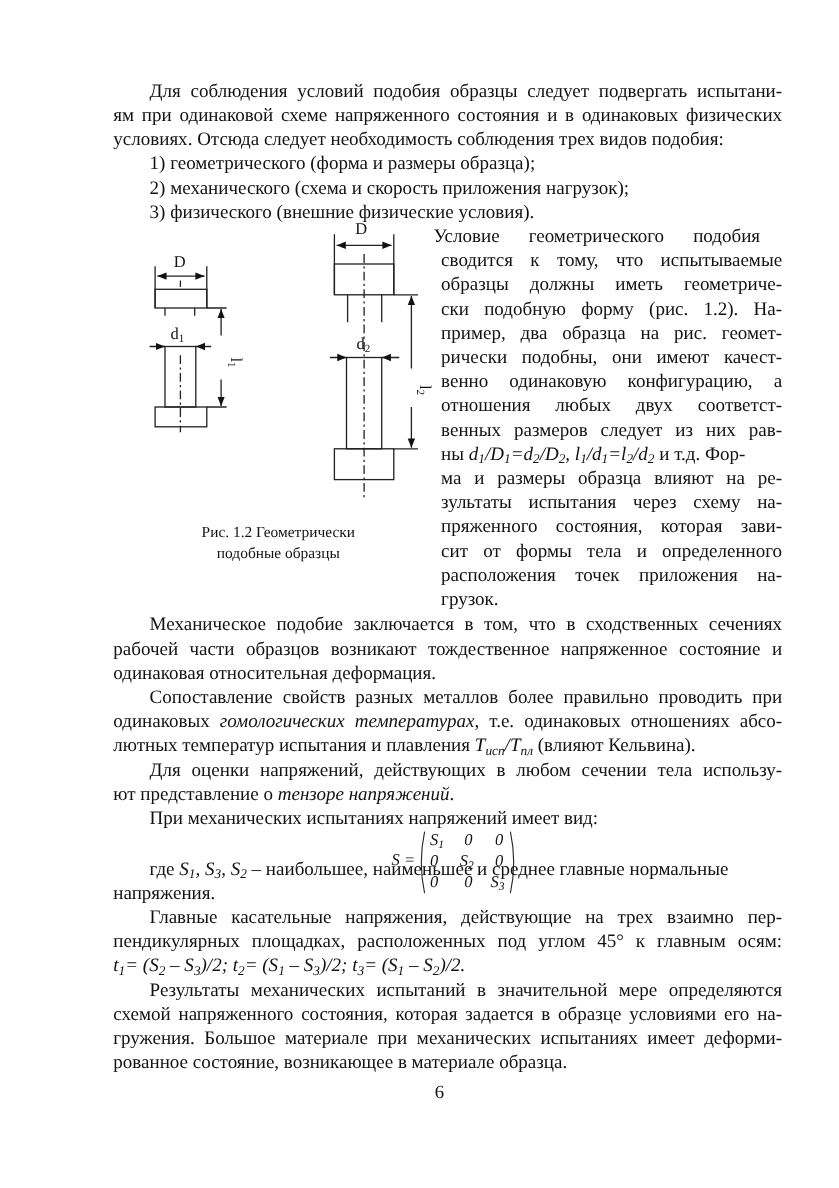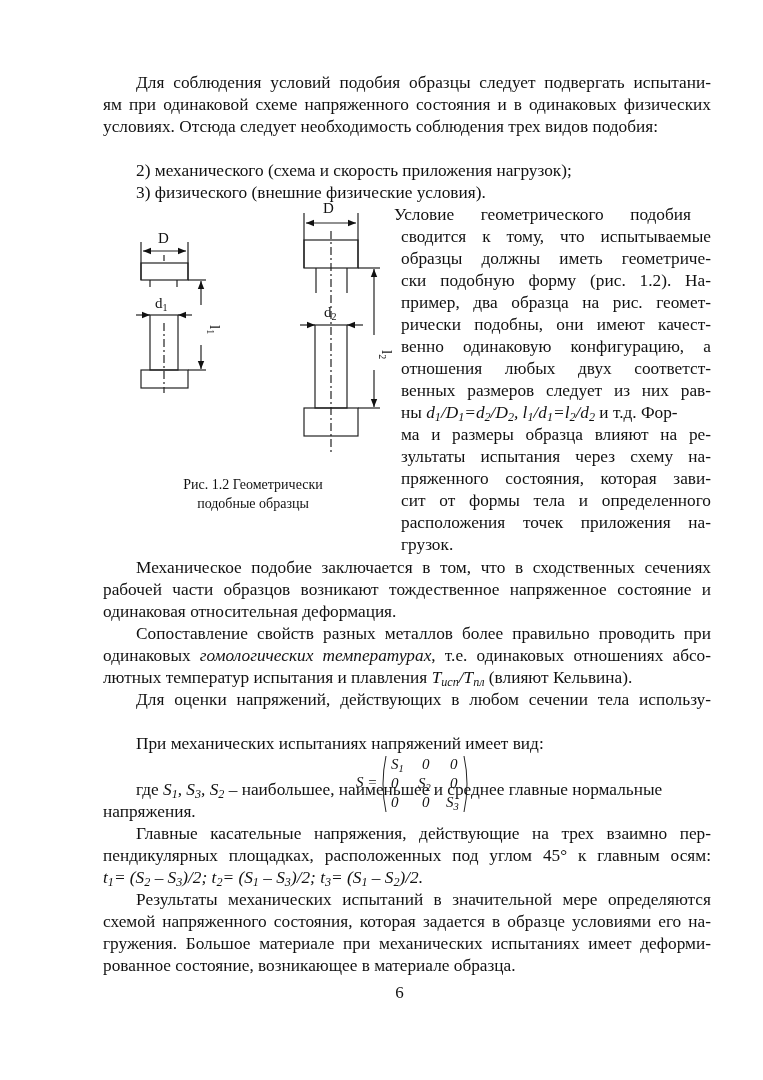--- a/index.html
+++ b/index.html
@@ -22,20 +22,21 @@
 </style>
 </head>
 <body>
 
 <div class="page">
 
   <div class="line ind just" style="top:72px;width:575px;">Для соблюдения условий подобия образцы следует подвергать испытани-</div>
   <div class="line full just" style="top:94px;">ям при одинаковой схеме напряженного состояния и в одинаковых физических</div>
   <div class="line full" style="top:116px;">условиях. Отсюда следует необходимость соблюдения трех видов подобия:</div>
 
+  <div class="line ind" style="top:138px;">1) геометрического (форма и размеры образца);</div>
   <div class="line ind" style="top:160px;">2) механического (схема и скорость приложения нагрузок);</div>
   <div class="line ind" style="top:182px;">3) физического (внешние физические условия).</div>
 
   <div class="line col just" style="top:204px;left:376px;width:297px;">Условие геометрического подобия</div>
   <div class="line col just" style="top:226px;">сводится к тому, что испытываемые</div>
   <div class="line col just" style="top:248px;">образцы должны иметь геометриче-</div>
   <div class="line col just" style="top:270px;">ски подобную форму (рис. 1.2). На-</div>
   <div class="line col just" style="top:292px;">пример, два образца на рис. геомет-</div>
   <div class="line col just" style="top:314px;">рически подобны, они имеют качест-</div>
   <div class="line col just" style="top:336px;">венно одинаковую конфигурацию, а</div>
@@ -113,20 +114,23 @@
 
   <div class="line indw just" style="top:623px;">Сопоставление свойств разных металлов более правильно проводить при</div>
   <div class="line full just" style="top:645px;">
     <span>одинаковых </span><span class="it">гомологических температурах</span><span>, т.е. одинаковых отношениях абсо-</span>
   </div>
   <div class="line full" style="top:667px;">
     <span>лютных температур испытания и плавления </span><span class="it"><span>T</span><sub>исп</sub>/<span>T</span><sub>пл</sub></span><span> (влияют Кельвина).</span>
   </div>
 
   <div class="line indw just" style="top:689px;">Для оценки напряжений, действующих в любом сечении тела использу-</div>
+  <div class="line full" style="top:711px;">
+    <span>ют представление о </span><span class="it">тензоре напряжений</span><span>.</span>
+  </div>
 
   <div class="line ind" style="top:733px;">При механических испытаниях напряжений имеет вид:</div>
 
   <div style="position:absolute;left:336px;top:754px;width:120px;height:60px;">
     <span class="mcell" style="left:2px;top:20px;">S =</span>
     <svg style="position:absolute;left:26px;top:0;" width="90" height="60" viewBox="0 0 90 60">
       <path d="M6,2 Q0,30 6,58" stroke="#222" stroke-width="1" fill="none"></path>
       <path d="M84,2 Q90,30 84,58" stroke="#222" stroke-width="1" fill="none"></path>
     </svg>
     <span class="mcell" style="left:37px;top:2px;">S<sub>1</sub></span>

